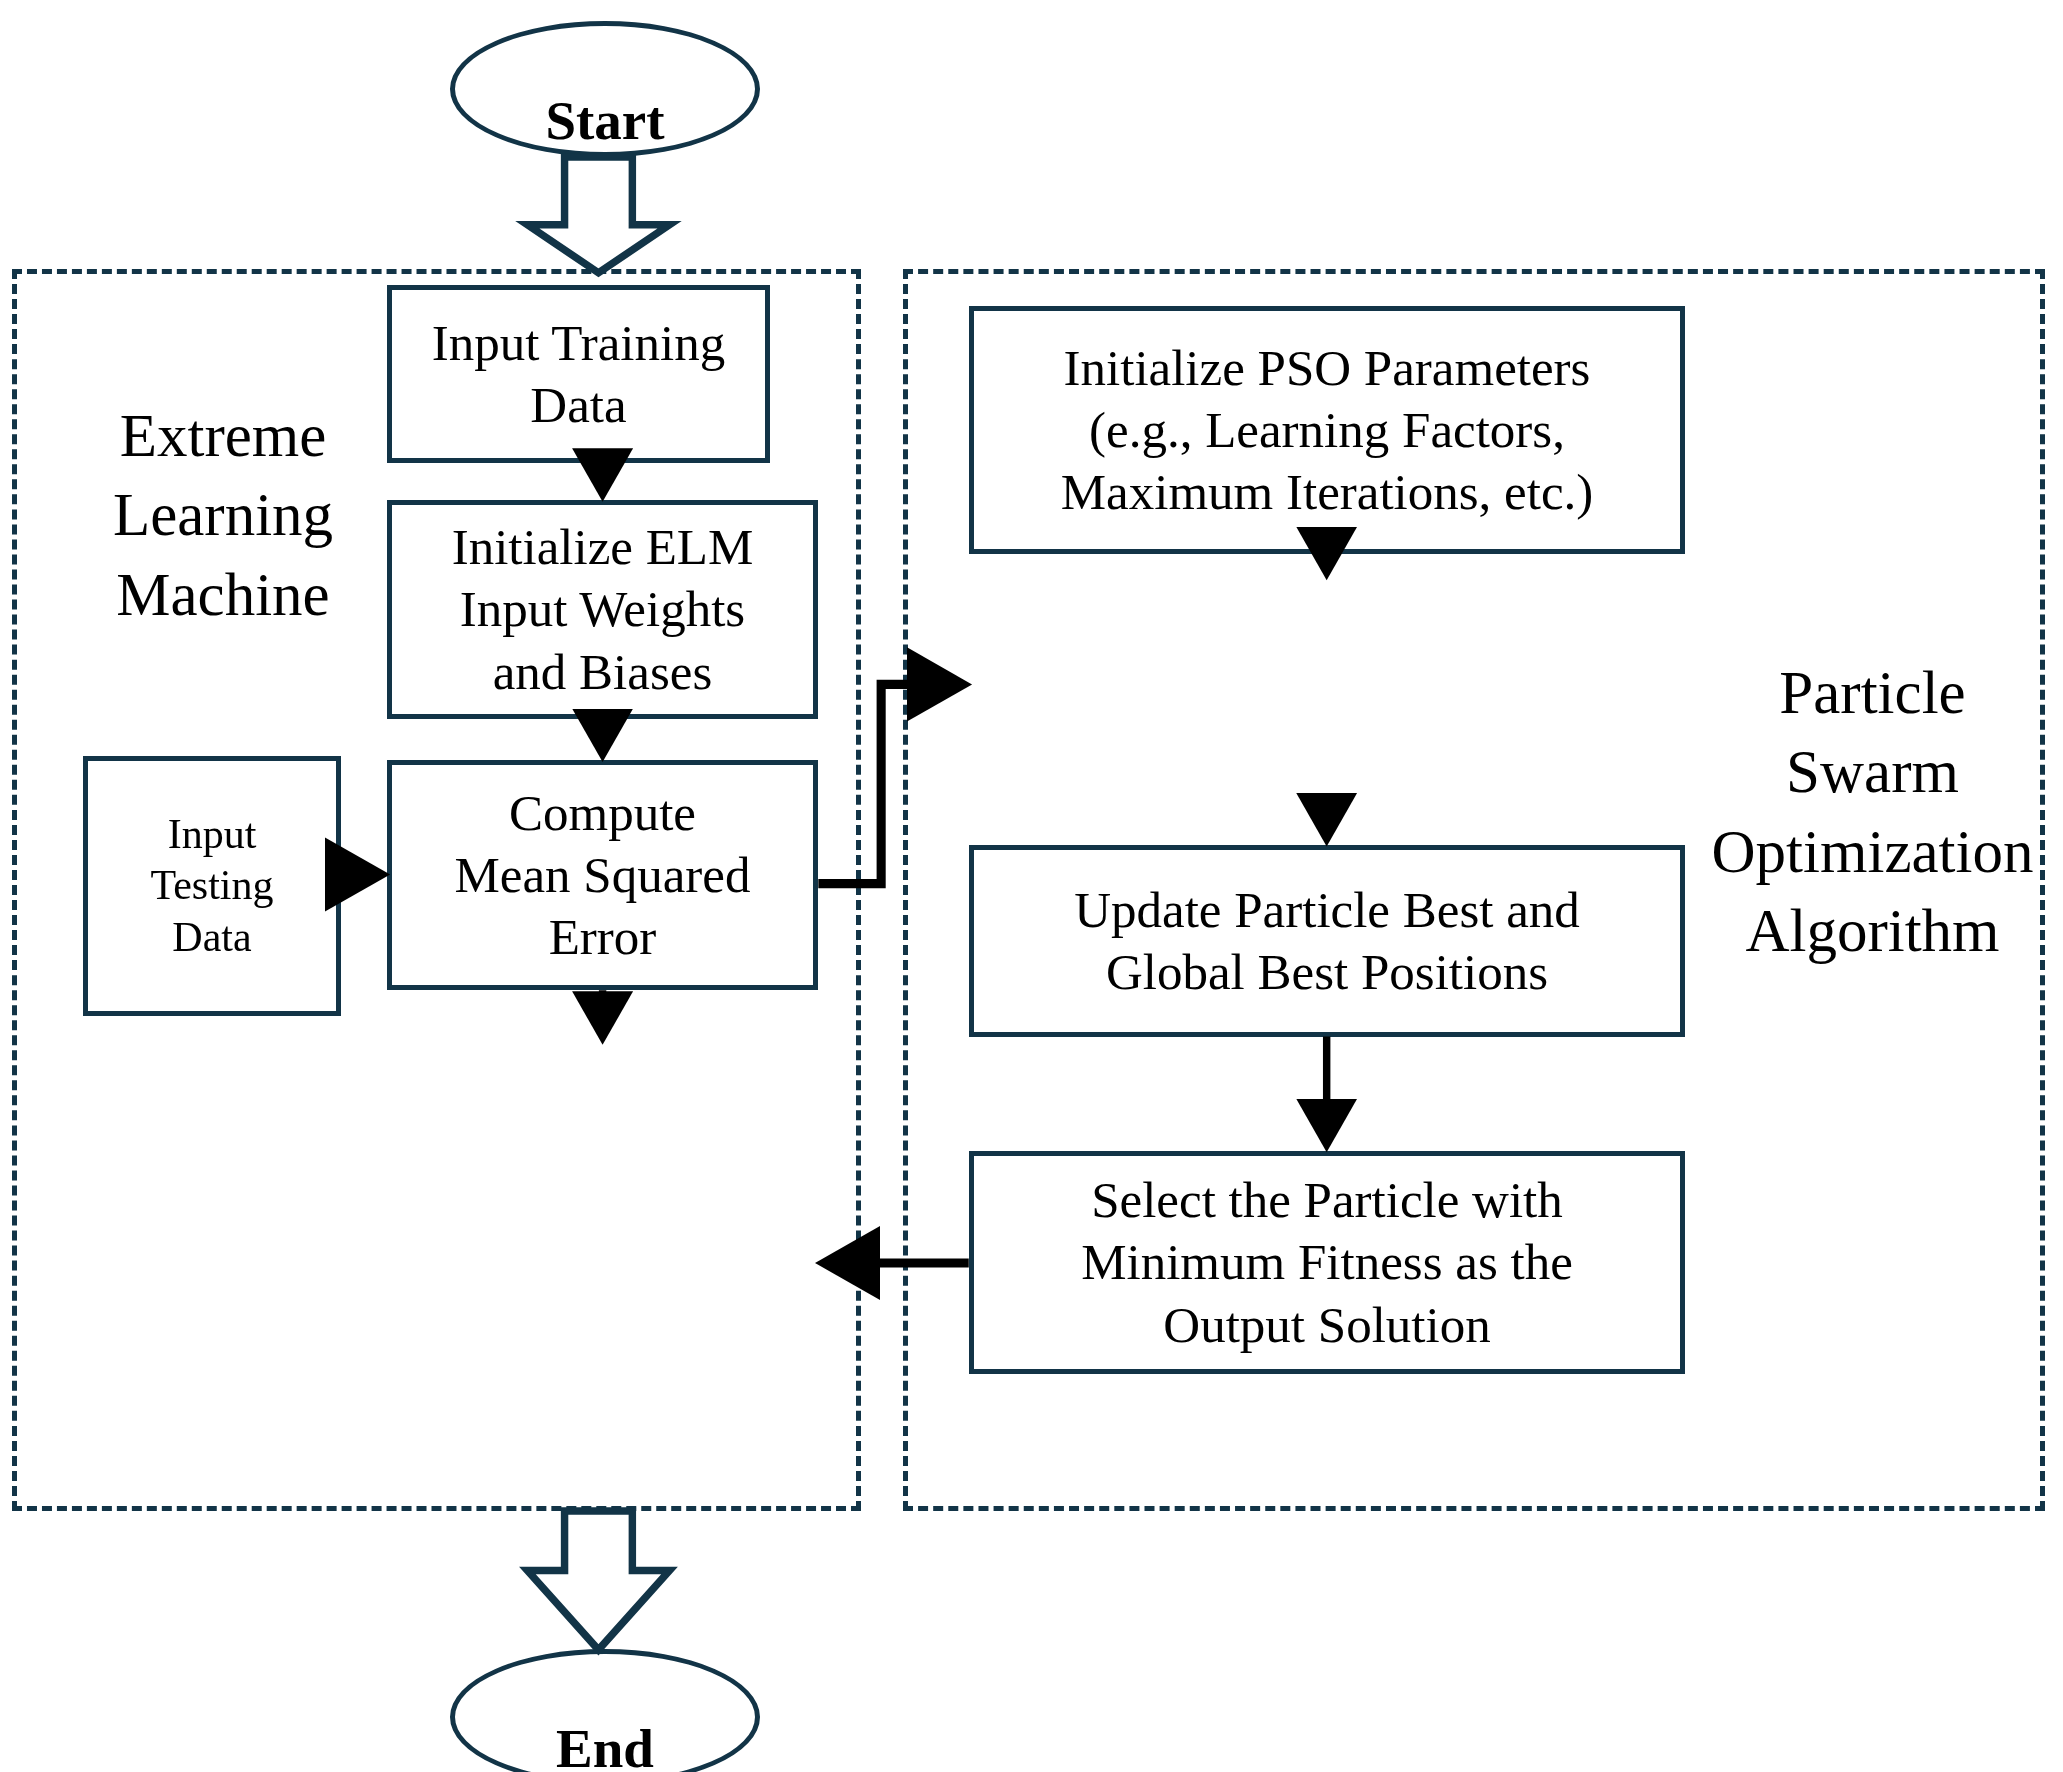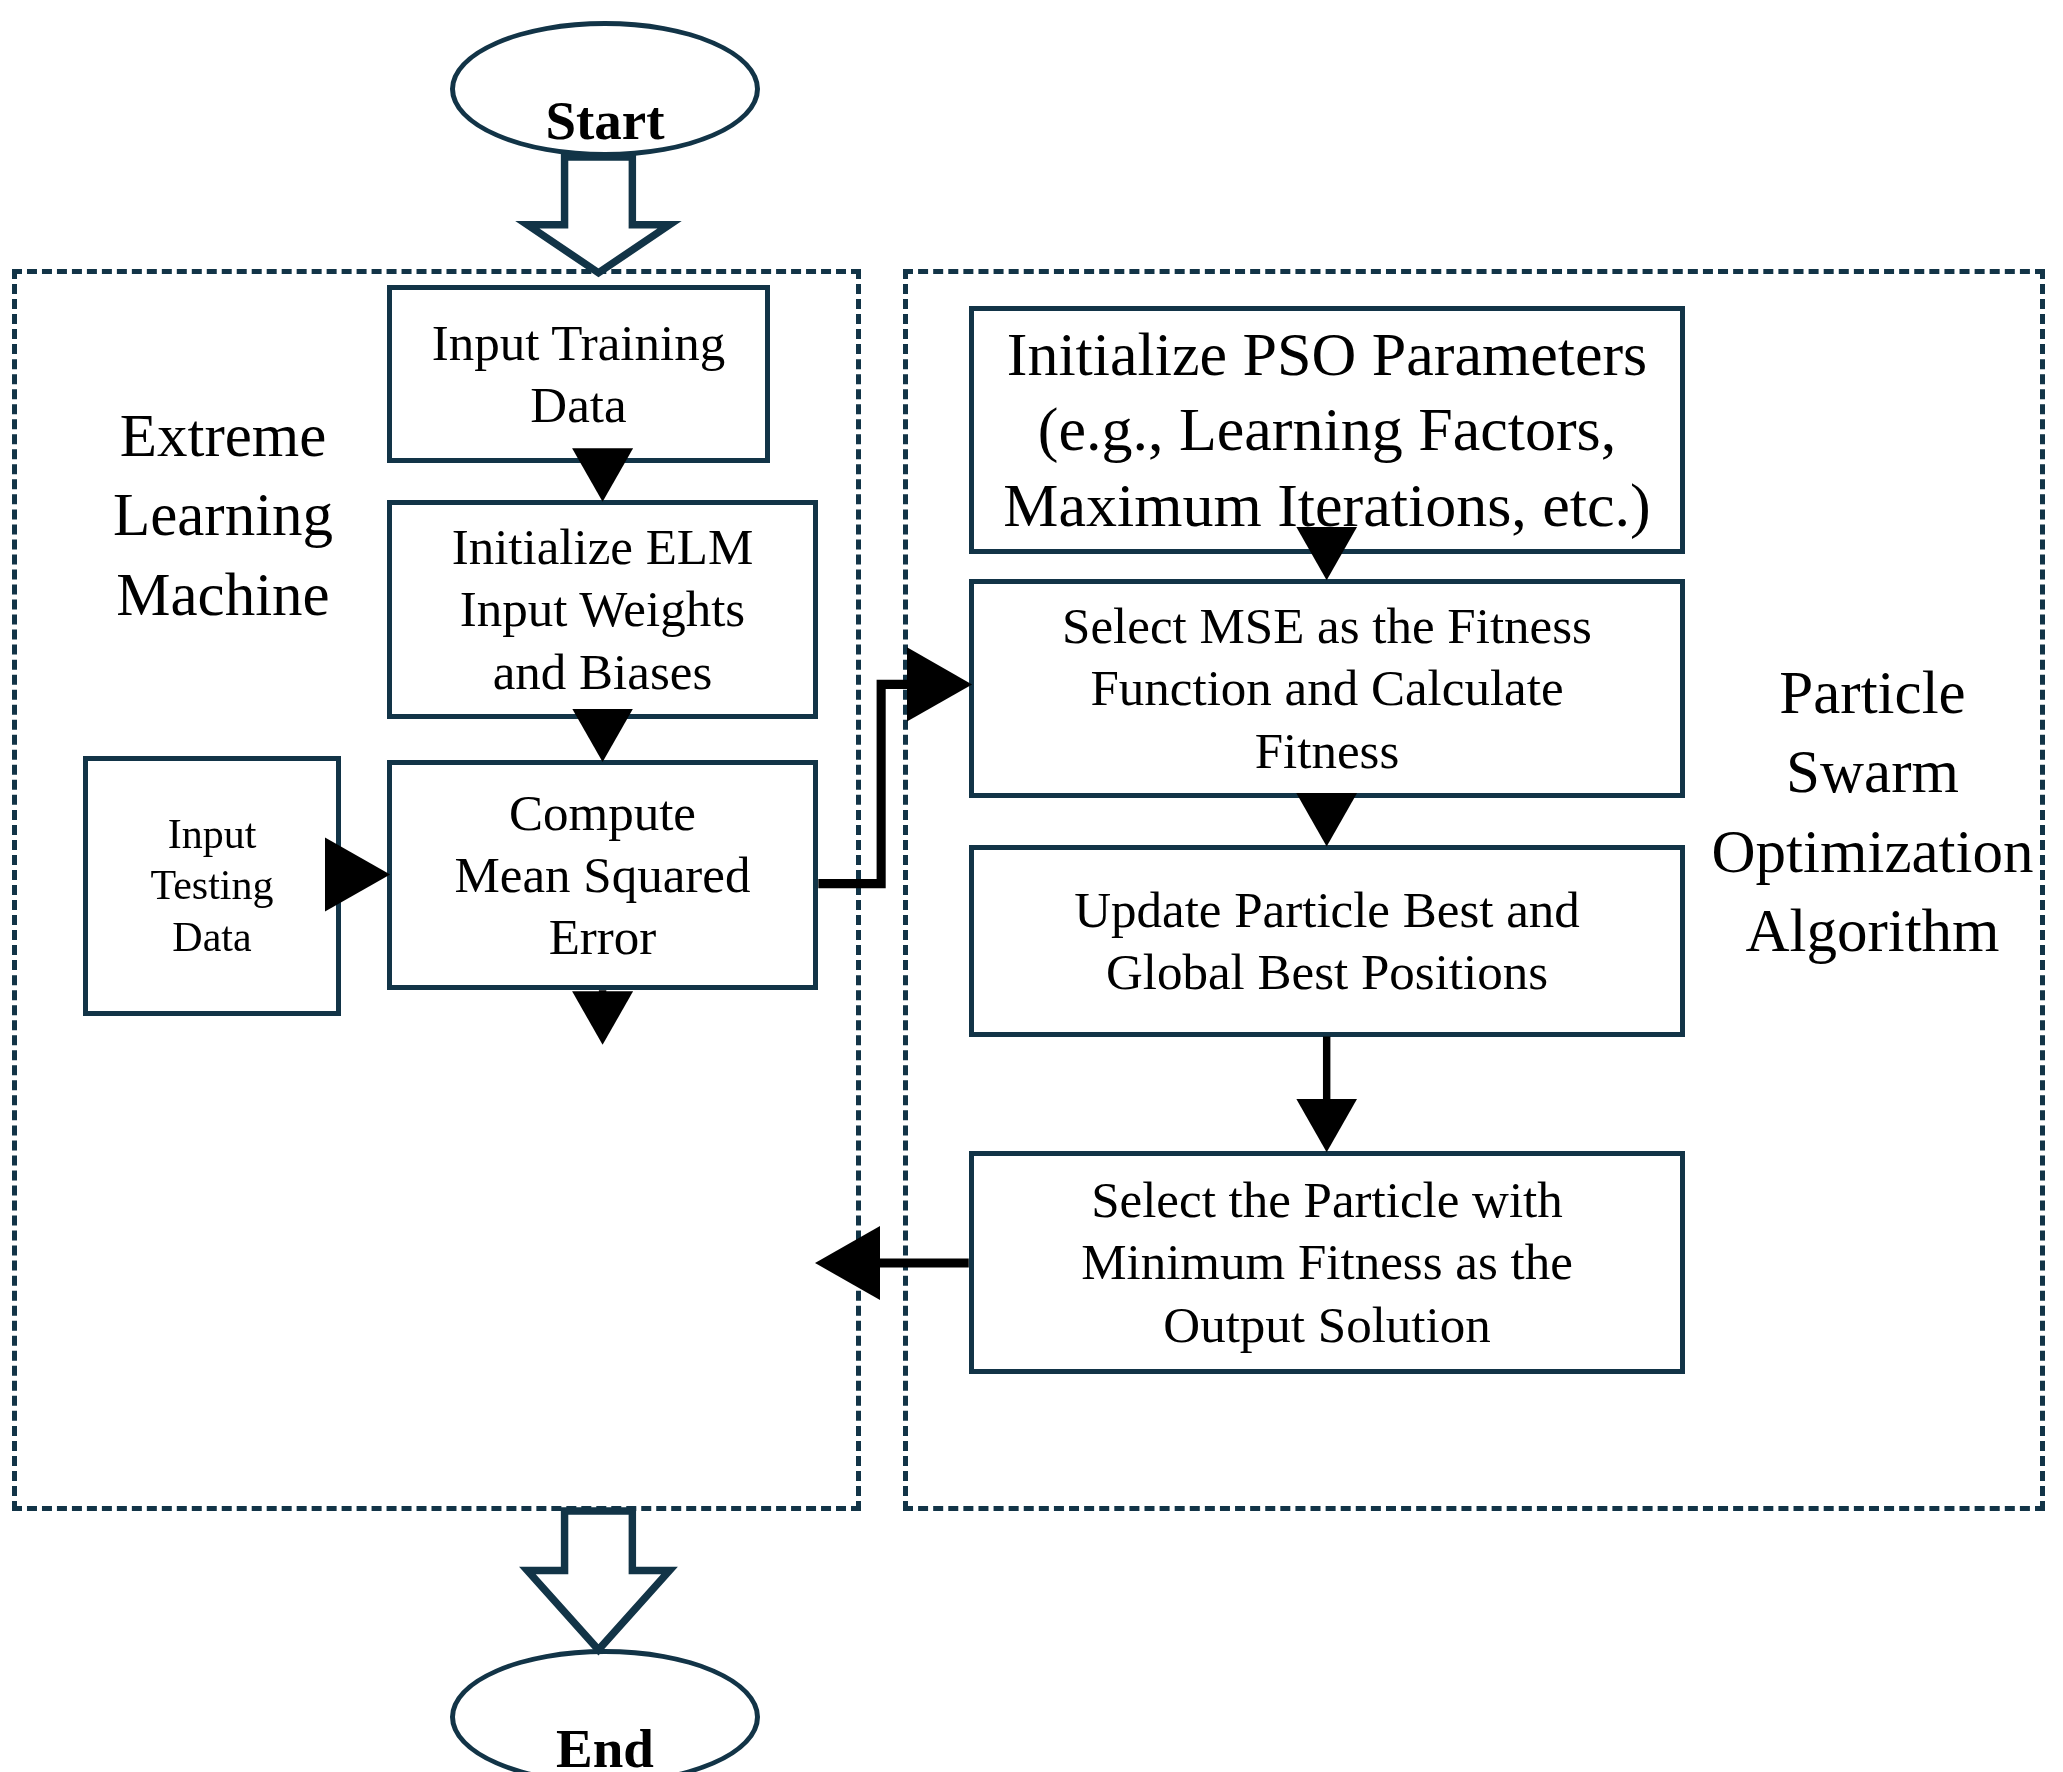--- a/index.html
+++ b/index.html
@@ -99,31 +99,26 @@
 Data</span>
   </div>
 
   <div class="box" style="left:387px;top:760px;width:431px;height:230px;font-size:51px;">
     <span style="white-space: pre-line;">Compute
 Mean Squared
 Error</span>
   </div>
 
 
-  <div class="box" style="left:969px;top:306px;width:716px;height:248px;font-size:62px;">
+  <div class="box" style="left:969px;top:306px;width:716px;height:248px;font-size:51px;">
     <span style="white-space: pre-line;">Initialize PSO Parameters
 (e.g., Learning Factors,
 Maximum Iterations, etc.)</span>
   </div>
 
-  <div class="box" style="left:969px;top:579px;width:716px;height:219px;font-size:51px;">
-    <span style="white-space: pre-line;">Select MSE as the Fitness
-Function and Calculate
-Fitness</span>
-  </div>
 
   <div class="box" style="left:969px;top:845px;width:716px;height:192px;font-size:51px;">
     <span style="white-space: pre-line;">Update Particle Best and
 Global Best Positions</span>
   </div>
 
   <div class="box" style="left:969px;top:1151px;width:716px;height:223px;font-size:51px;">
     <span style="white-space: pre-line;">Select the Particle with
 Minimum Fitness as the
 Output Solution</span>

